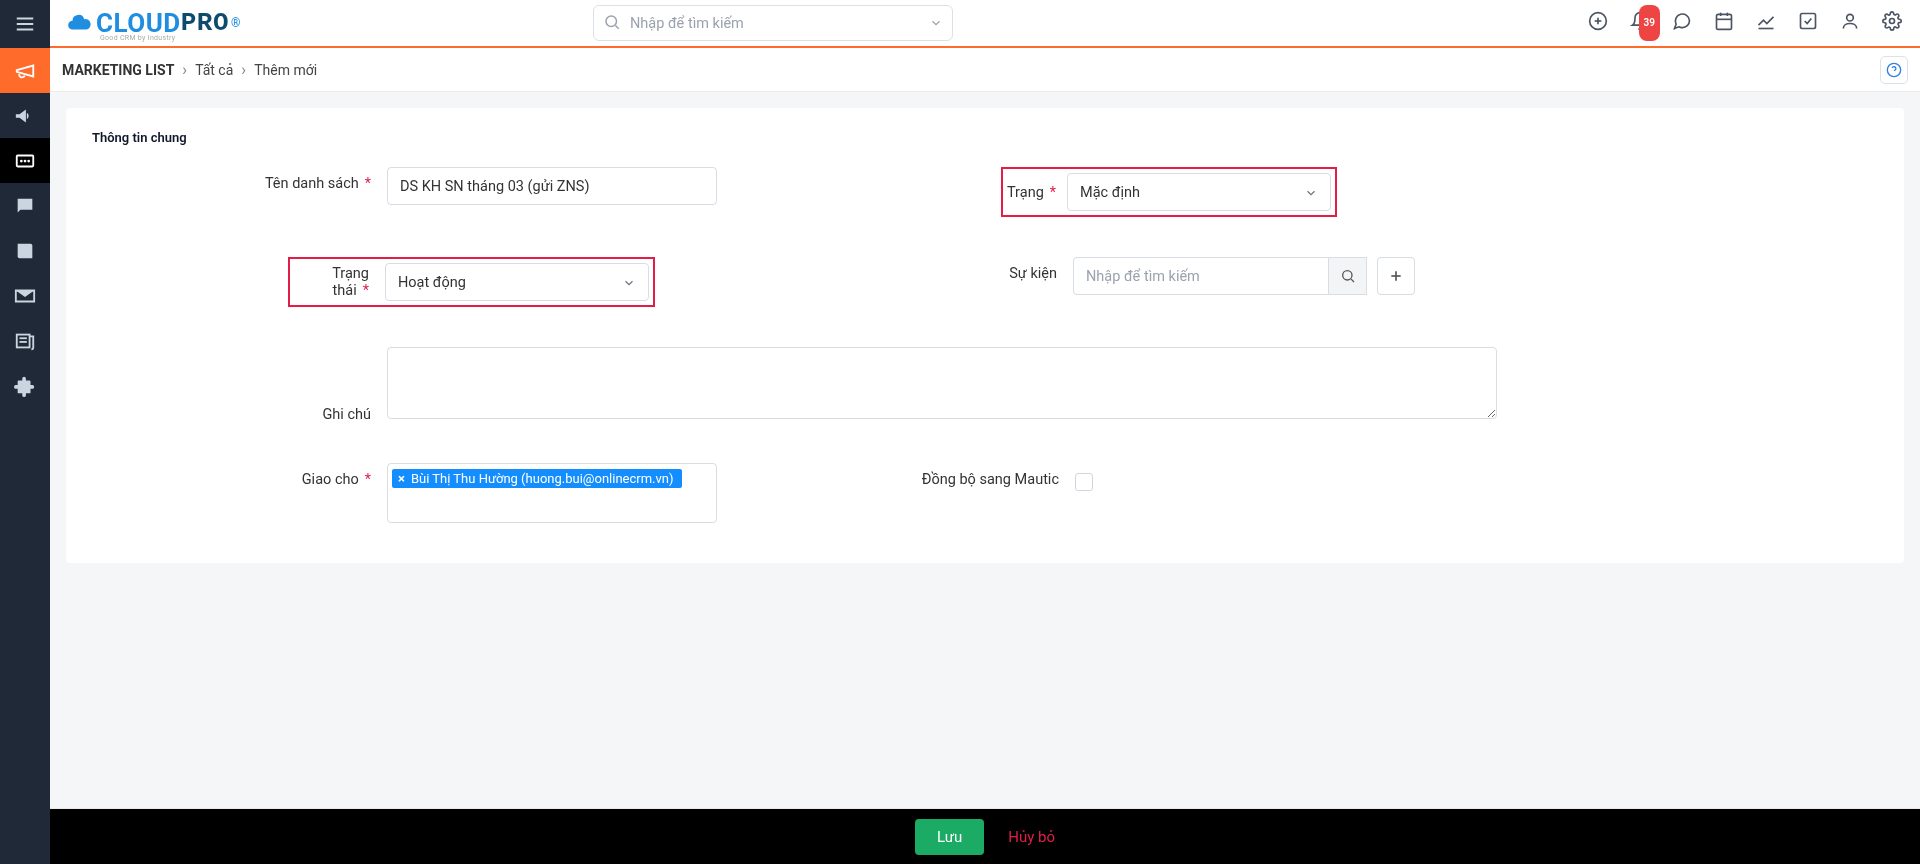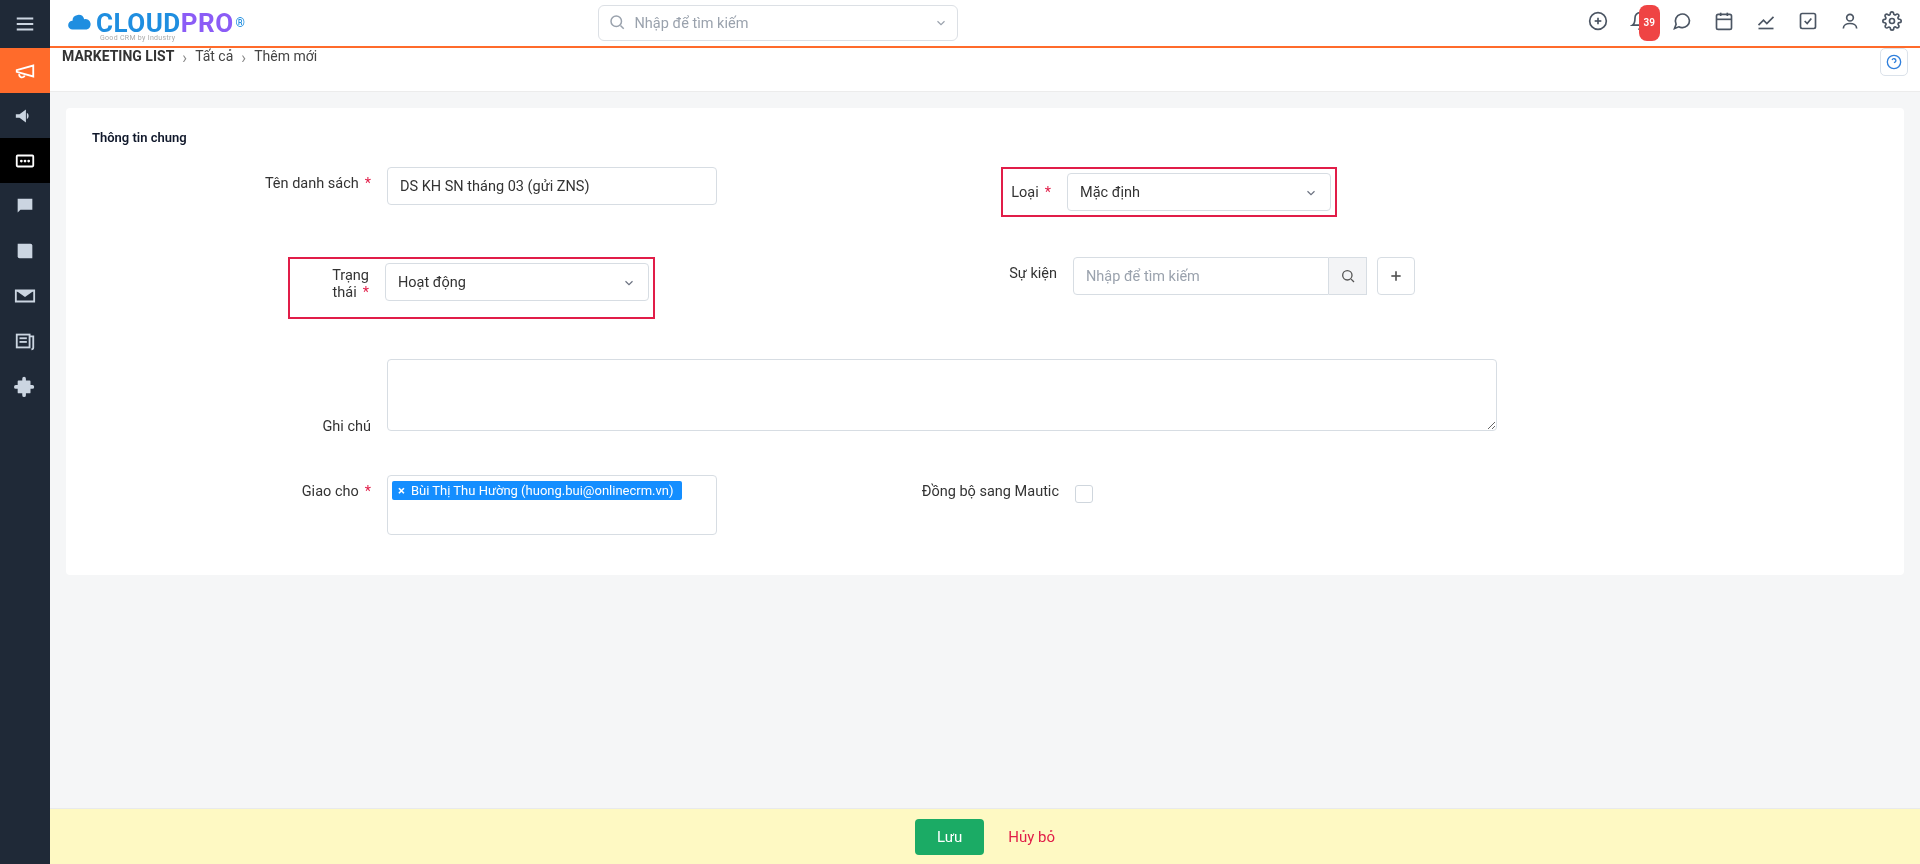--- a/index.html
+++ b/index.html
@@ -8,68 +8,68 @@
   .sidebar-item { width: 50px; height: 45px; display: flex; align-items: center; justify-content: center; cursor: pointer; }
   .sidebar-item.active { background: #ff6b2b; }
   .sidebar-item svg { width: 22px; height: 22px; }
   .sidebar-item .ic { color: #cbd5e1; }
   .sidebar-item.active .ic { color: #fff; }
   .sidebar-item.menu { height: 48px; }
 
   .topbar { position: fixed; left: 50px; top: 0; right: 0; height: 48px; background: #fff; display: flex; align-items: center; padding: 0 12px; border-bottom: 2px solid #ff6b2b; z-index: 90; }
   .logo { height: 38px; display: flex; align-items: flex-end; margin-right: 12px; }
   .logo .cloud { color: #1f8ee0; font-weight: 700; font-size: 26px; letter-spacing: 0.5px; display: flex; align-items: center; }
-  .logo .pro { color: #8b5cf6; font-weight: 700; font-size: 26px; }
+  .logo .pro { color: #0c4a6e; font-weight: 700; font-size: 26px; font-family: Liberation Mono, monospace; }
   .logo .reg { color: #1f8ee0; font-size: 12px; vertical-align: top; margin-left: 2px;}
   .logo-sub { font-size: 7px; color: #aaa; letter-spacing: 0.3px; margin-top: -4px; margin-left: 38px;}
 
   .search-wrap { margin-left: 340px; width: 360px; position: relative; }
   .search-wrap input { width: 100%; height: 36px; border: 1px solid #dce0e5; border-radius: 6px; padding: 0 36px; font-size: 14.5px; color: #444; background:#fff;}
   .search-wrap .sicon { position: absolute; left: 10px; top: 8px; color: #9aa2ad; }
   .search-wrap .dicon { position: absolute; right: 10px; top: 10px; color: #9aa2ad; }
 
   .top-actions { margin-left: auto; display: flex; align-items: center; gap: 22px; padding-right: 6px; }
   .top-actions .ticon { color: #4b5563; cursor: pointer; position: relative; }
   .badge { position: absolute; top: -6px; right: -10px; background: #ef4444; color: #fff; font-size: 10px; font-weight: 600; border-radius: 8px; padding: 12px 5px; line-height: 12px;}
 
-  .breadcrumb-bar { position: fixed; left: 50px; top: 48px; right: 0; height: 44px; background: #fff; display: flex; align-items: flex-start; padding: 0 12px; z-index: 80; border-bottom: 1px solid #ececec;}
+  .breadcrumb-bar { position: fixed; left: 50px; top: 48px; right: 0; height: 44px; background: #fff; display: flex; align-items: center; padding: 0 12px; z-index: 80; border-bottom: 1px solid #ececec;}
   .breadcrumb-bar .root { font-weight: 700; font-size: 14px; color: #333; }
   .breadcrumb-bar .sep { margin: 0 8px; color: #888; }
   .breadcrumb-bar .crumb { font-size: 14px; color: #444; }
   .help-btn { margin-left: auto; width: 28px; height: 28px; border: 1px solid #dbe2ea; border-radius: 5px; display:flex;align-items:center;justify-content:center; color:#2f7fdc; cursor:pointer; }
 
   .content { position: absolute; left: 50px; top: 92px; right: 0; bottom: 0; padding: 16px; overflow:auto;}
   .card { background:#fff; border-radius:4px; padding:22px 26px 40px 26px; }
   .card h2 { font-size: 13px; font-weight: 600; color: #0f172a; margin-bottom: 22px; }
 
   .form-grid { display: grid; grid-template-columns: 1fr 1fr; column-gap: 80px; row-gap: 18px; gap: 40px; }
   .form-row { display: flex; align-items: flex-start; }
   .form-row.full { grid-column: 1 / span 2; align-items: flex-end; }
   .form-label { width: 295px; text-align: right; padding-right: 16px; font-size: 14.5px; color: #333; padding-top:8px; }
   .req { color: #e11d48; margin-left: 6px; }
   .form-control-wrap { flex: 1; position: relative; }
   .form-control { width: 330px; height: 38px; border:1px solid #d7dde3; border-radius:4px; padding:0 12px; font-size:14.5px; color:#333; background:#fff; }
   .form-select { width: 264px; height: 38px; border:1px solid #d7dde3; border-radius:4px; padding:0 12px; font-size:14.5px; color:#333; background:#fff; display:flex; align-items:center; position:relative; cursor:pointer;}
   .form-select .chev { position:absolute; right:12px; top:12px; color:#6b7280;}
-  .highlight-wrap-status { display:flex; align-items:flex-end; border:2.5px solid #e11d48; padding:4px 4px 16px 4px; margin-left:-4px;}
+  .highlight-wrap-status { display:flex; align-items:center; border:2.5px solid #e11d48; padding:4px 4px 4px 4px; margin-left:-4px;}
   .highlight-wrap-type { display:flex; align-items:center; border:2.5px solid #e11d48; padding:4px; margin-left:-4px;}
 
   .textarea { width: 100%; max-width: 1110px; height: 72px; border:1px solid #d7dde3; border-radius:4px; padding:8px 12px; font-size:14px; resize: both; }
 
   .tagbox { width:330px; min-height:60px; border:1px solid #d7dde3; border-radius:4px; padding:4px; background:#fff;}
   .tag { display:inline-flex; align-items:center; background:#148eff; color:#fff; font-size:13px; padding:2px 8px 2px 6px; border-radius:2px; max-width:318px; overflow:hidden; white-space:nowrap;}
   .tag .x { margin-right:6px; cursor:pointer; font-weight:700;}
 
   .event-row .search-input { width:256px; height:38px; border:1px solid #d7dde3; border-radius:4px 0 0 4px; padding:0 12px; font-size:14.5px;}
   .event-row .sbtn { width:38px; height:38px; border:1px solid #d7dde3; border-left:none; background:#f3f4f6; display:inline-flex; align-items:center; justify-content:center; color:#555; cursor:pointer;}
   .event-row .abtn { width:38px; height:38px; border:1px solid #d7dde3; background:#fff; margin-left:10px; border-radius:4px; display:inline-flex; align-items:center; justify-content:center; color:#555; cursor:pointer;}
 
   .checkbox { width:18px; height:18px; border:1.5px solid #cfd6dd; border-radius:3px; background:#fff; display:inline-block; cursor:pointer; margin-top:10px;}
 
-  .footer { position: fixed; left:50px; right:0; bottom:0; height:56px; background:#fef9c3; border-top:1px solid #e8eaec; display:flex; align-items:center; justify-content:center; gap:24px; z-index:70;}
+  .footer { position: fixed; left:50px; right:0; bottom:0; height:56px; background:#000000; border-top:1px solid #e8eaec; display:flex; align-items:center; justify-content:center; gap:24px; z-index:70;}
   .btn-save { background:#1bab65; color:#fff; border:none; border-radius:4px; padding:9px 22px; font-size:15px; cursor:pointer;}
   .btn-cancel { background:none; border:none; color:#e11d48; font-size:15px; cursor:pointer;}
 
   input::placeholder { color:#9aa2ad; }
 </style>
 </head>
 <body>
 
 <div class="sidebar">
   <div class="sidebar-item menu">
@@ -218,21 +218,21 @@
       <div class="form-row">
         <div class="form-label"><span>Tên danh sách</span><span class="req">*</span></div>
         <div class="form-control-wrap">
           <input class="form-control" type="text" value="DS KH SN tháng 03 (gửi ZNS)" style="">
         </div>
       </div>
 
       <div class="form-row">
         <div style="display:flex;align-items:center;">
           <div class="highlight-wrap-type">
-            <div class="form-label" style="width:60px;padding-top:0;"><span>Loại</span><span class="req">*</span></div>
+            <div class="form-label" style="width:60px;padding-top:0;"><span>Trạng</span><span class="req">*</span></div>
             <div class="form-select">
               <span>Mặc định</span>
               <span class="chev"><svg width="14" height="14" viewBox="0 0 24 24" fill="none" stroke="currentColor" stroke-width="2">
                     <polyline points="6 9 12 15 18 9"></polyline>
                   </svg></span>
             </div>
           </div>
         </div>
       </div>
 

